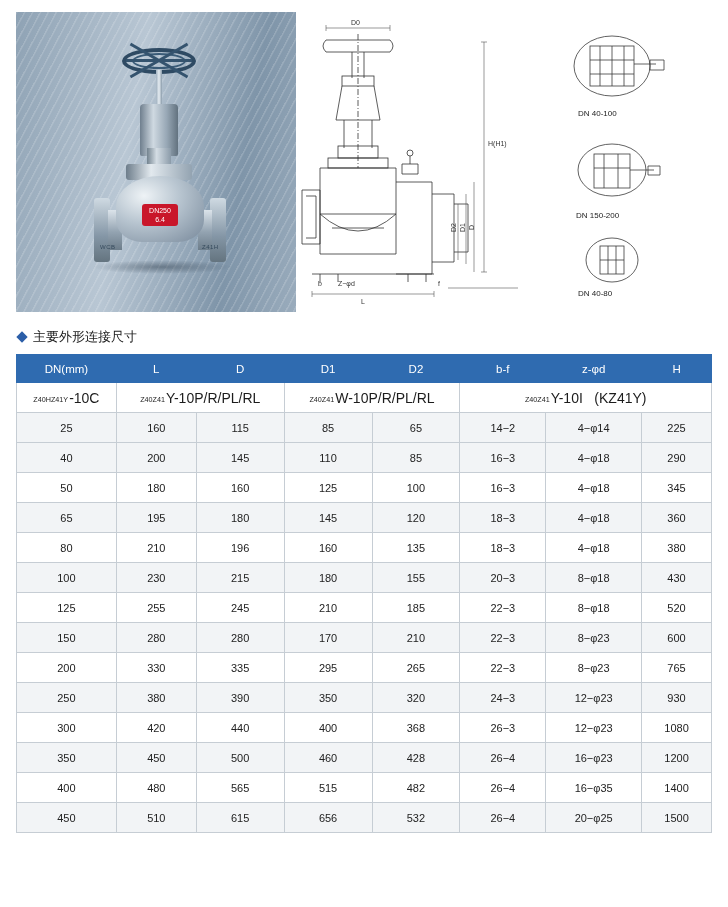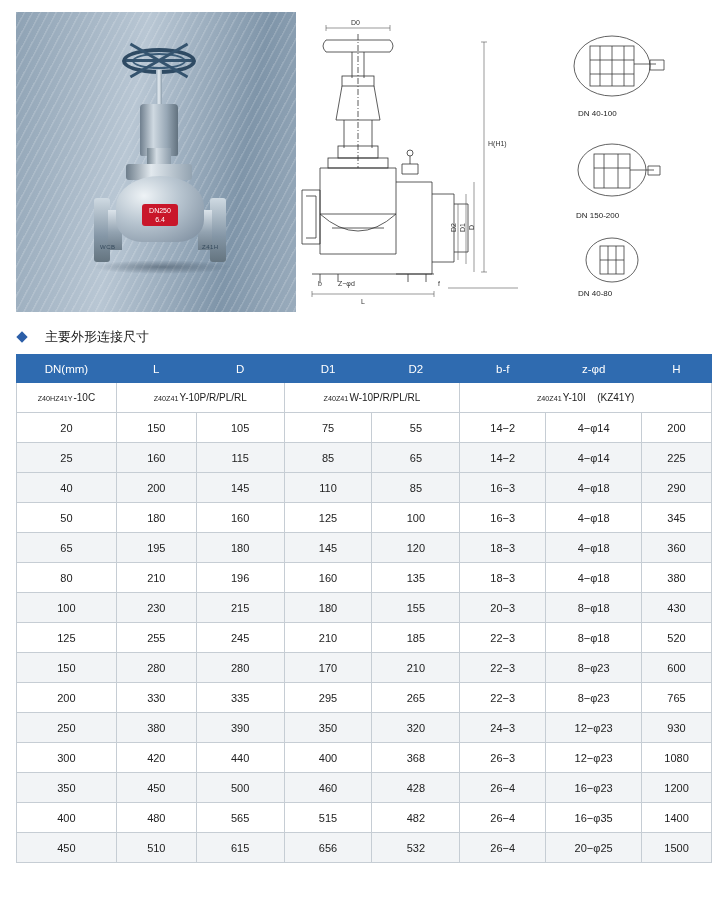--- a/index.html
+++ b/index.html
@@ -132,21 +132,21 @@
   .sec-drawings {
     position: absolute;
     left: 540px; top: 18px;
   }
 
   
   .section-head {
     margin: 16px 0 8px 18px;
     display: flex;
     align-items: center;
-    gap: 19px;
+    gap: 7px;
   }
   .diamond {
     width: 8px; height: 8px;
     background: #2b5ea8;
     transform: rotate(45deg);
     display: inline-block;
   }
   .section-title {
     font-size: 13px;
     color: #1b1b1b;
@@ -190,21 +190,21 @@
   .frac {
     display: inline-flex;
     flex-direction: row;
     vertical-align: middle;
     line-height: 1.02;
     font-size: 7.2px;
     margin-right: 1px;
   }
   .frac span { display: block; }
   .frac .top { border-bottom: 0px; }
-  .subtxt { font-size: 10px; }
+  .subtxt { font-size: 14px; }
   .colw-dn { width: 100px; margin-left: 39px; }
   .colw-l  { width: 80px; }
   .colw-d  { width: 88px; }
   .colw-d1 { width: 88px; }
   .colw-d2 { width: 88px; }
   .colw-bf { width: 86px; }
   .colw-zd { width: 96px; }
   .colw-h  { width: 70px; }
 </style>
 </head>
@@ -376,30 +376,20 @@
         </td>
         <td colspan="3">
           <span class="frac">
             <span class="top">Z40</span>
             <span>Z41</span>
           </span><span class="subtxt">Y-10I</span>
           <span class="subtxt" style="margin-left:9px;">(KZ41Y)</span>
         </td>
       </tr>
 
-        <tr class="even">
-          <td>20</td>
-          <td>150</td>
-          <td>105</td>
-          <td>75</td>
-          <td>55</td>
-          <td>14−2</td>
-          <td>4−φ14</td>
-          <td>200</td>
-        </tr>
         <tr class="odd">
           <td>25</td>
           <td>160</td>
           <td>115</td>
           <td>85</td>
           <td>65</td>
           <td>14−2</td>
           <td>4−φ14</td>
           <td>225</td>
         </tr>

